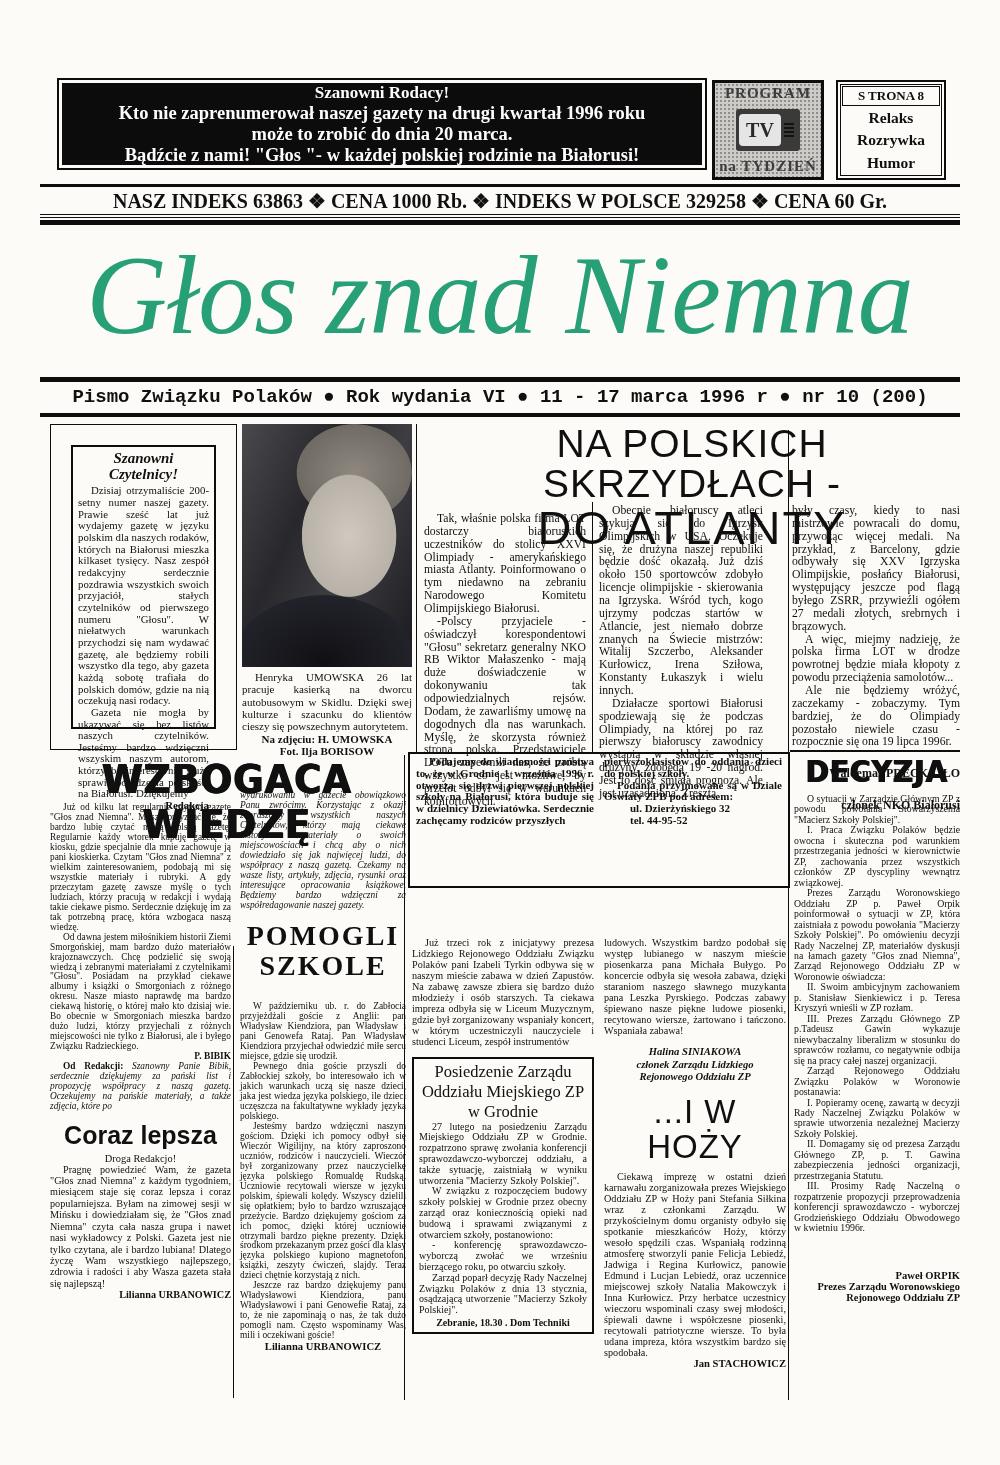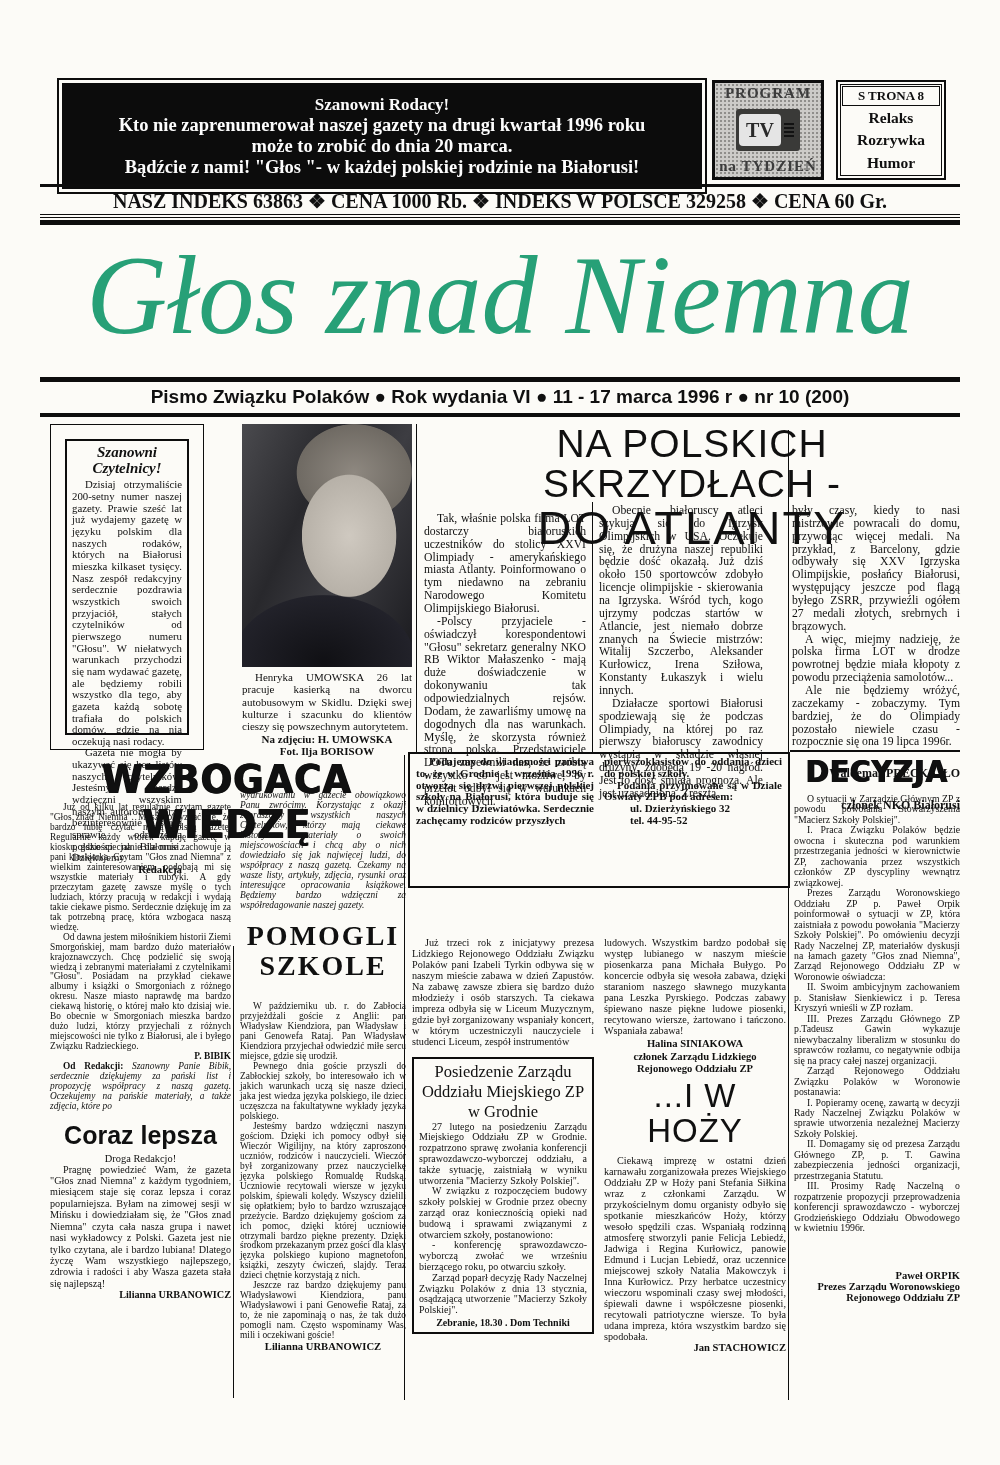--- a/index.html
+++ b/index.html
@@ -9,21 +9,21 @@
     font-family:"Liberation Serif",serif;
   }
   .abs{position:absolute;}
   .jus{text-align:justify;text-justify:inter-word;}
   p{margin:0;}
   .ind{text-indent:13px;}
   .hrule{background:#0d0d0d;}
   .vrule{background:#0d0d0d;width:1px;}
 
   
-  .banner{left:57px;top:78px;width:650px;height:116px;border:2px solid #0d0d0d;padding:3px;box-sizing:border-box;background:#fcfbf7;}
+  .banner{left:57px;top:78px;width:650px;height:92px;border:2px solid #0d0d0d;padding:3px;box-sizing:border-box;background:#fcfbf7;}
   .banner-inner{background:#0c0c0c;color:#fdfdfd;height:100%;display:flex;flex-direction:column;justify-content:center;text-align:center;font-weight:bold;}
   .banner-inner .l1{font-size:17px;}
   .banner-inner .l2{font-size:18.5px;}
   .banner-inner .l3{font-size:18.5px;}
   .banner-inner .l4{font-size:18.5px;}
   .tvbox{left:712px;top:80px;width:112px;height:100px;border:3px solid #0d0d0d;box-sizing:border-box;
     background-color:#cccbc8;background-image:radial-gradient(#8f8e8b 1px,rgba(0,0,0,0) 1.3px);background-size:4px 4px;
     display:flex;flex-direction:column;align-items:center;justify-content:space-between;padding:2px 0;}
   .tvbox .cap{font-size:15px;letter-spacing:1px;color:#3c3c3c;font-weight:bold;font-family:"Liberation Serif",serif;}
   .tvset{width:64px;height:42px;background:#3a3a38;border-radius:3px;display:flex;align-items:center;padding:3px;box-sizing:border-box;}
@@ -37,25 +37,25 @@
   .page8-line{font-weight:bold;font-size:15.5px;line-height:1.45;}
 
   
   .idx-ruleA{left:40px;top:184px;width:920px;height:3px;}
   .indexline{left:40px;top:189px;width:920px;text-align:center;font-weight:bold;font-size:20px;}
   .idx-ruleB{left:40px;top:214px;width:920px;height:4px;border-top:1px solid #0d0d0d;border-bottom:1px solid #0d0d0d;box-sizing:border-box;background:none;}
   .mast-barA{left:40px;top:220px;width:920px;height:5px;}
   .masthead{left:40px;top:222px;width:920px;height:152px;font-style:italic;font-size:112px;line-height:146px;
     text-align:center;white-space:nowrap;font-family:"Liberation Serif",serif;}
   .mast-barB{left:40px;top:377px;width:920px;height:5px;}
-  .dateline{left:40px;top:386px;width:920px;text-align:center;font-family:Liberation Sans, sans-serif;font-weight:bold;font-size:19px;}
+  .dateline{left:40px;top:386px;width:920px;text-align:center;font-family:Liberation Mono, monospace;font-weight:bold;font-size:19px;}
   .mast-barC{left:40px;top:413px;width:920px;height:4px;}
 
   
-  .edbox{left:50px;top:424px;width:154px;height:326px;border:1px solid #0d0d0d;padding:14px;box-sizing:border-box;}
+  .edbox{left:50px;top:424px;width:187px;height:326px;border:1px solid #0d0d0d;padding:20px;box-sizing:border-box;}
   .edbox-inner{border:2px solid #0d0d0d;height:100%;box-sizing:border-box;padding:3px 5px;font-size:10.8px;line-height:1.08;}
   .edbox h3{margin:0 0 3px 0;text-align:center;font-style:italic;font-size:15px;}
   .sig{font-weight:bold;text-align:right;}
 
   
   .photo{left:242px;top:424px;width:170px;height:243px;
     background:
       radial-gradient(85px 110px at 63% 46%,#cfc9c0 0%,#b7b1a8 55%,rgba(0,0,0,0) 56%),
       radial-gradient(95px 80px at 66% 20%,#8e8880 0%,#6f6a63 60%,rgba(0,0,0,0) 61%),
       radial-gradient(130px 95px at 48% 98%,#101014 0%,#22222a 70%,rgba(0,0,0,0) 71%),
@@ -91,21 +91,21 @@
   .ogl-cols{display:flex;gap:10px;font-weight:bold;font-size:11px;line-height:1.07;}
   .ogl-cols > div{flex:1;}
   .ogl-center{text-align:left;text-indent:26px;}
   .imp-title{left:408px;top:889px;width:382px;text-align:center;font-family:"Liberation Sans",sans-serif;font-size:35px;letter-spacing:1px;}
   .colM1{left:412px;top:937px;width:182px;font-size:10.2px;line-height:1.08;}
   .colM2{left:604px;top:937px;width:182px;font-size:10.2px;line-height:1.08;}
   .pos-box{border:2px solid #0d0d0d;margin-top:10px;padding:3px 5px;}
   .pos-box .t{text-align:center;font-size:16.5px;line-height:1.2;}
   .pos-box p{font-size:10px;line-height:1.08;}
   .pos-foot{font-weight:bold;text-align:center;font-size:10.3px;margin-top:2px;}
-  .sigblock{font-weight:bold;text-align:center;font-size:10.6px;line-height:1.18;margin:2px 0;}
+  .sigblock{font-weight:bold;text-align:center;font-size:10.6px;line-height:1.18;margin:10px 0;font-style:italic;}
   .hozy-h{font-family:"Liberation Sans",sans-serif;font-size:33px;text-align:center;letter-spacing:1px;margin:2px 0 6px 0;}
 
   
   .colR{left:794px;top:756px;width:166px;font-size:9.8px;line-height:1.07;}
   .dec-h{font-family:"DejaVu Sans",sans-serif;font-weight:bold;font-size:28px;text-align:center;letter-spacing:1px;
     transform:scaleY(1.1);transform-origin:top;text-shadow:0.7px 0 #0d0d0d,-0.7px 0 #0d0d0d;margin-bottom:8px;}
   .dec-sub{font-weight:bold;font-size:10.6px;line-height:1.15;}
   .colR .sigline{font-weight:bold;text-align:right;font-size:10.6px;margin-top:36px;}
   .colR .roleline{font-weight:bold;text-align:right;font-size:10.4px;}
 </style>

